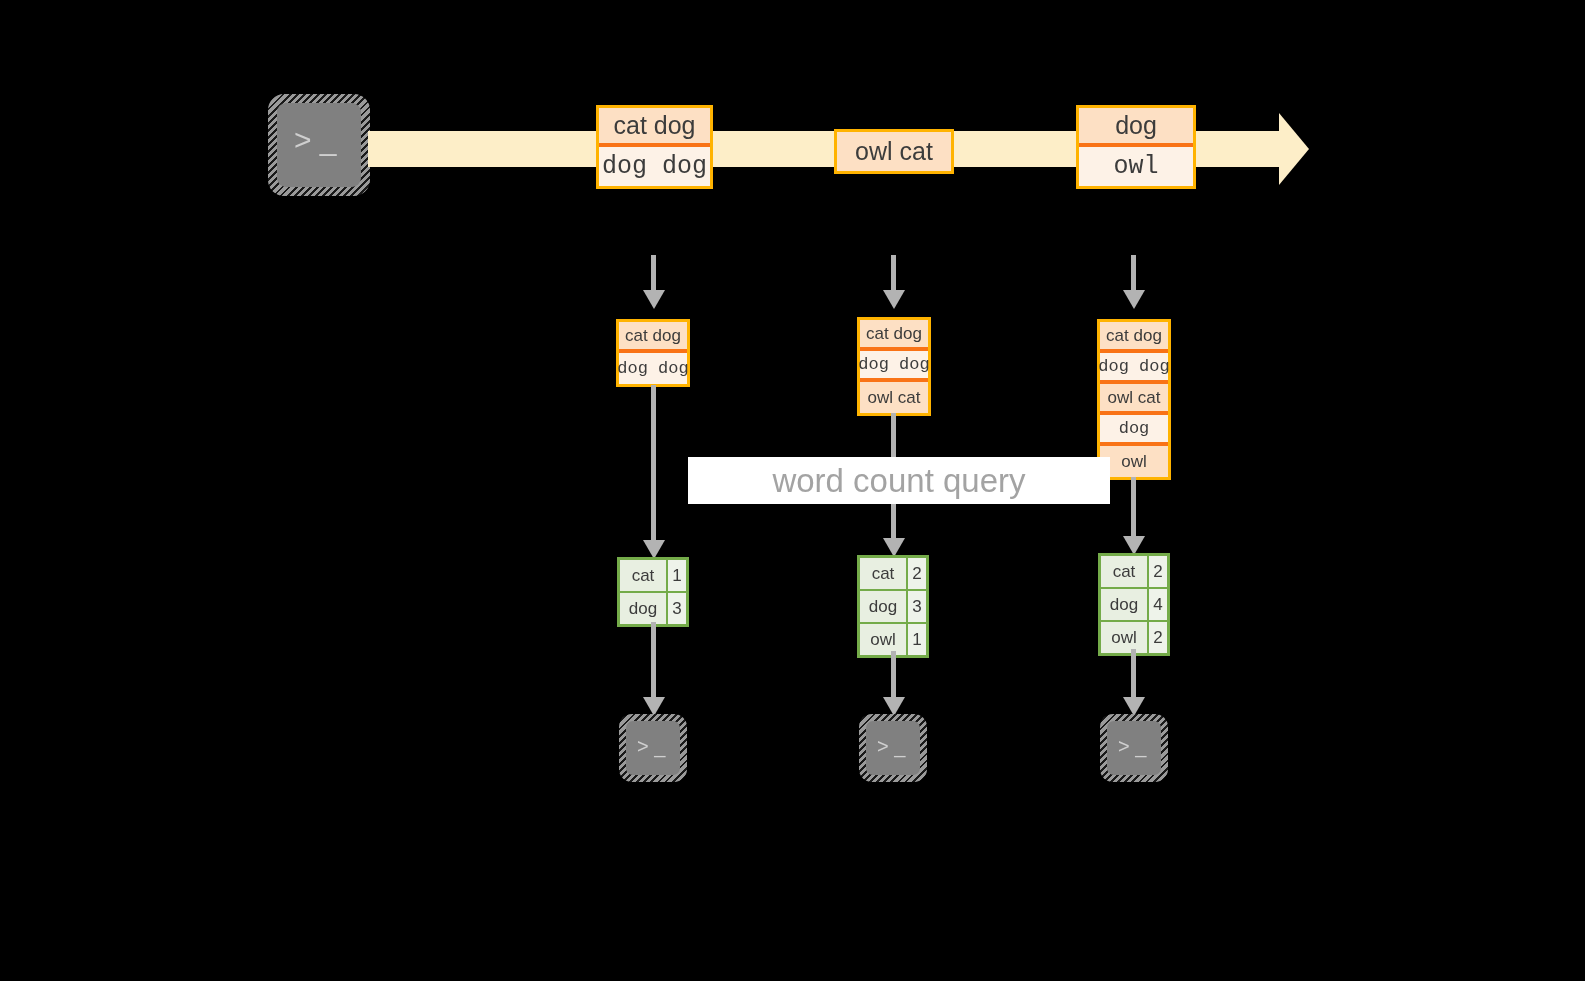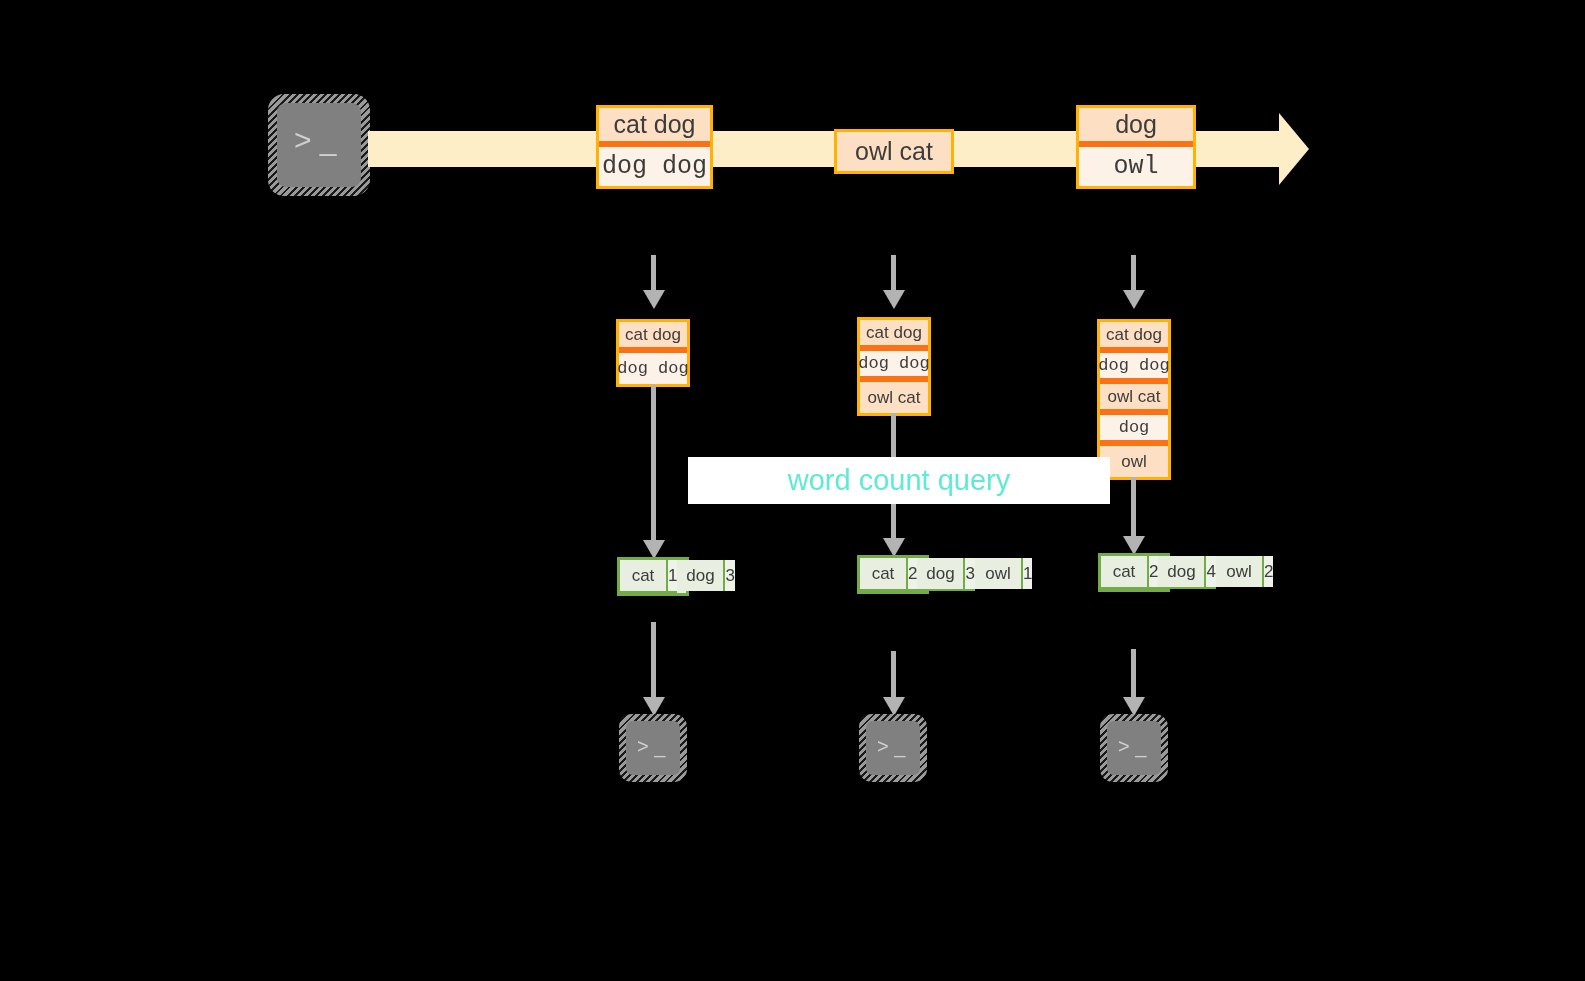--- a/index.html
+++ b/index.html
@@ -79,21 +79,21 @@
     background: #fcefe0;
   }
   .stack .cell {
     box-sizing: border-box;
     text-align: center;
     color: #3c3c3c;
     white-space: nowrap;
     display: flex;
     align-items: center;
     justify-content: center;
-    border-bottom: 6px solid #f97316;
+    border-bottom: 4px solid #f97316;
   }
   .stack .cell:last-child { border-bottom: none; }
   .stack .cell.dark  { background: #fde0c4; }
   .stack .cell.light { background: #fdf2e7; font-family: Liberation Mono, monospace; }
 
   
   .ev { font-size: 25px; }
   .ev .cell { height: 39px; }
 
   
@@ -101,21 +101,21 @@
   .state .cell { height: 31px; }
 
   
   .result {
     position: absolute;
     box-sizing: border-box;
     border: 3px solid #74ab49;
     background: #eaf1e3;
     font-size: 17px;
     display: flex;
-    flex-direction: row;
+    flex-direction: column;
   }
   .result .row {
     display: flex;
     height: 31px;
     border-bottom: 2px solid #74ab49;
   }
   .result .row:last-child { border-bottom: none; }
   .result .key,
   .result .val {
     box-sizing: border-box;
@@ -159,22 +159,22 @@
   }
   .query-label {
     position: absolute;
     left: 688px;
     top: 457px;
     width: 422px;
     height: 47px;
     display: flex;
     align-items: center;
     justify-content: center;
-    font-size: 29px;
-    color: #5eead4;
+    font-size: 33px;
+    color: #a3a3a3;
     white-space: nowrap;
   }
 </style>
 </head>
 <body>
 
 <div id="canvas">
 
   <div class="terminal big">
     <div class="inner">

